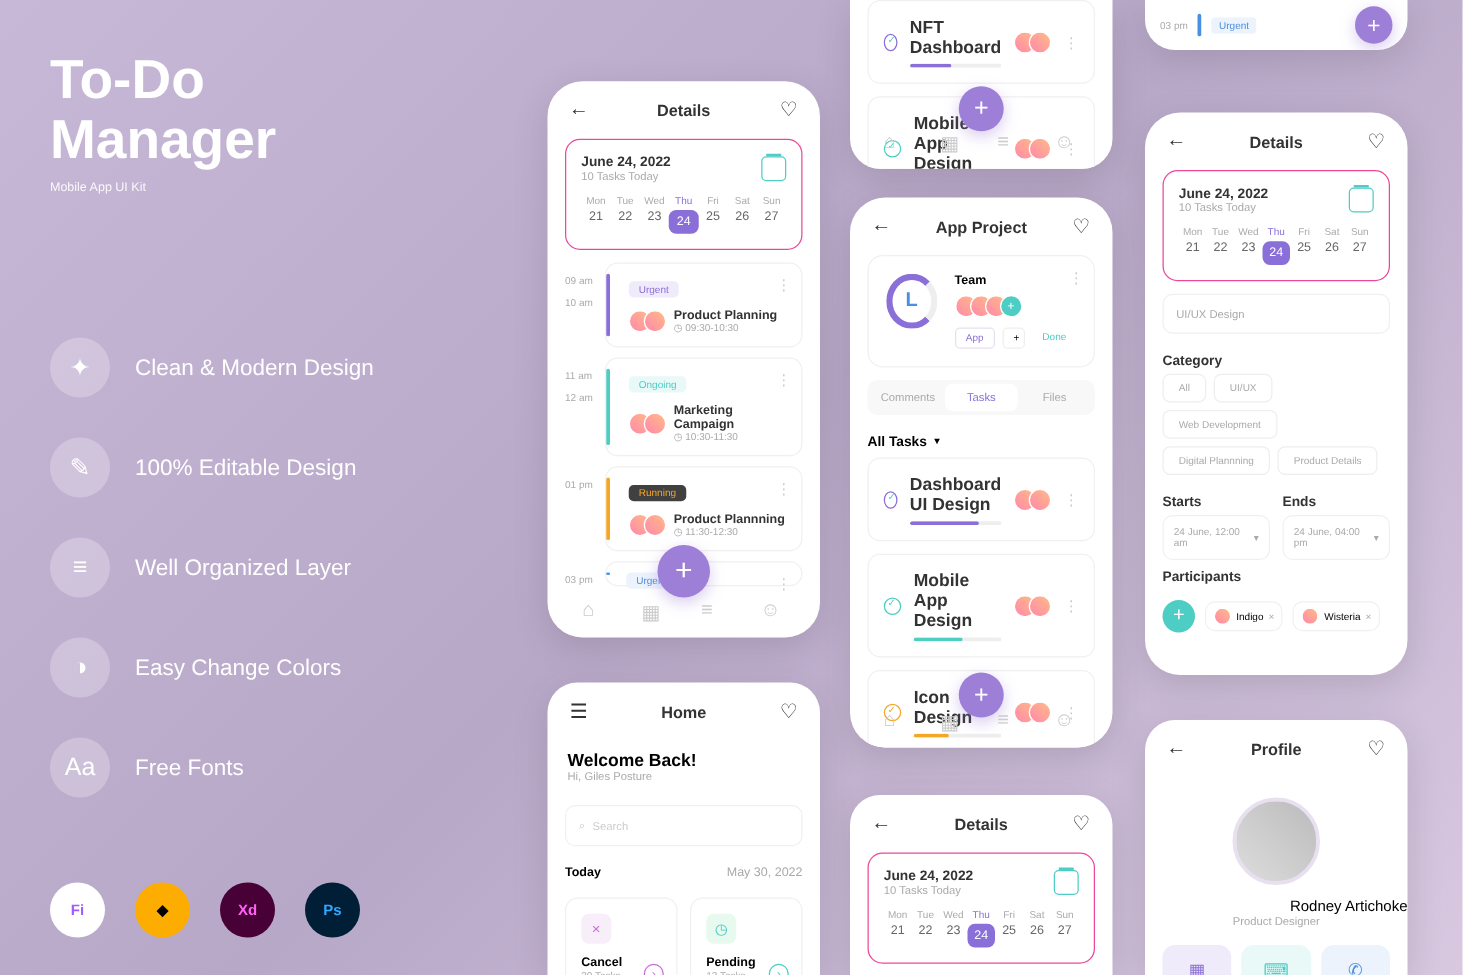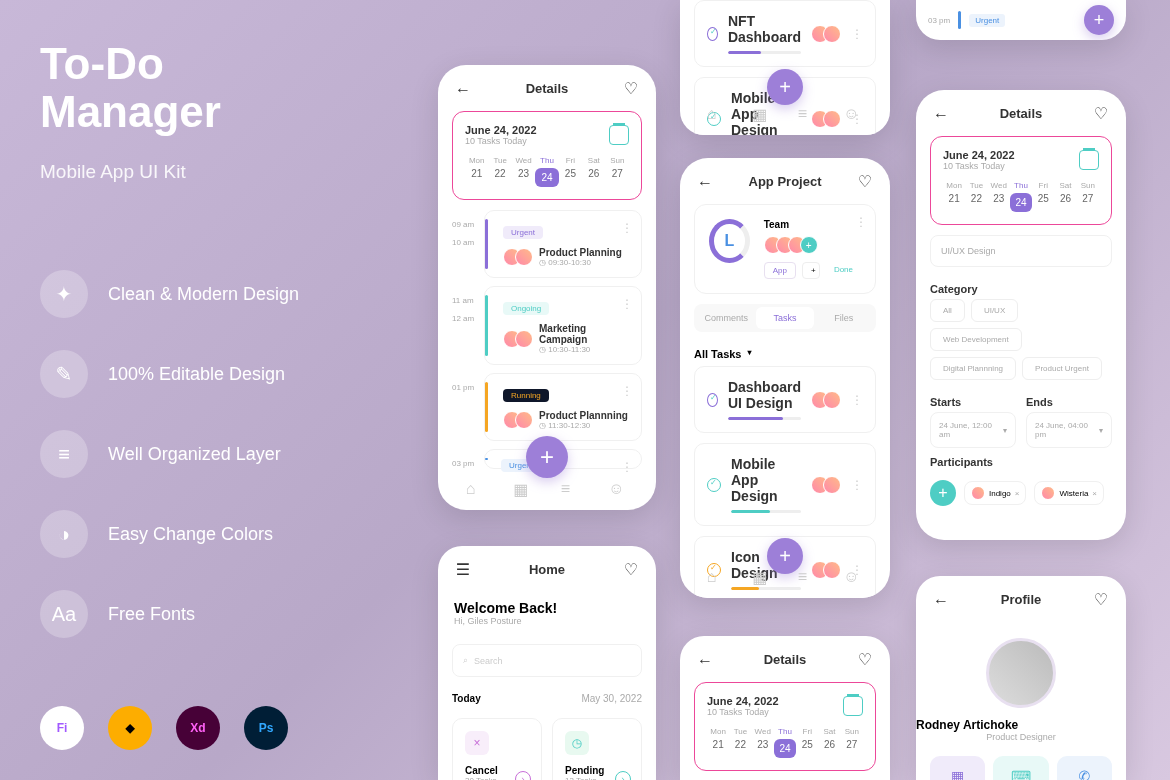--- a/index.html
+++ b/index.html
@@ -1,19 +1,19 @@
 <!DOCTYPE html>
 <html><head>
 <meta charset="utf-8">
 <style>
 *{margin:0;padding:0;box-sizing:border-box;font-family:-apple-system,BlinkMacSystemFont,sans-serif}
 body{width:1170px;height:780px;background:linear-gradient(135deg,#c8b8d8 0%,#b8a8c8 50%,#d8c8e0 100%);overflow:hidden;position:relative}
 .hero{position:absolute;left:40px;top:40px;color:#fff}
 .hero h1{font-size:44px;font-weight:800;line-height:1.1}
-.hero p{font-size:19px;opacity:.9;margin-top:24px}
+.hero p{font-size:10px;opacity:.9;margin-top:8px}
 .features{position:absolute;left:40px;top:270px}
 .feature{display:flex;align-items:center;gap:20px;margin-bottom:32px}
 .feature-icon{width:48px;height:48px;border-radius:50%;background:rgba(255,255,255,.25);display:flex;align-items:center;justify-content:center;color:#fff;font-size:20px}
 .feature span{color:#fff;font-size:18px;font-weight:500}
 .tools{position:absolute;left:40px;bottom:30px;display:flex;gap:24px}
 .tool{width:44px;height:44px;border-radius:50%;background:#fff;display:flex;align-items:center;justify-content:center;font-size:12px;font-weight:700}
 .phone{position:absolute;background:#fff;border-radius:28px;box-shadow:0 8px 30px rgba(0,0,0,.12);overflow:hidden}
 .phone-header{display:flex;align-items:center;justify-content:space-between;padding:14px 16px}
 .phone-title{font-size:13px;font-weight:600;color:#333}
 .back,.bell,.menu{width:18px;height:18px;display:flex;align-items:center;justify-content:center;color:#333}
@@ -82,21 +82,21 @@
 .search{margin:10px 14px;padding:10px;border:1px solid #f0f0f0;border-radius:8px;font-size:9px;color:#ccc;display:flex;align-items:center;gap:6px}
 .today-row{display:flex;justify-content:space-between;padding:6px 14px;font-size:10px}
 .today-row span:last-child{color:#aaa}
 .status-cards{display:flex;gap:10px;padding:8px 14px}
 .status-card{flex:1;border:1px solid #f0f0f0;border-radius:10px;padding:12px;position:relative}
 .status-icon{width:24px;height:24px;border-radius:6px;display:flex;align-items:center;justify-content:center;font-size:12px;margin-bottom:10px}
 .status-name{font-size:10px;font-weight:600}
 .status-count{font-size:8px;color:#aaa}
 .status-go{position:absolute;right:10px;bottom:10px;width:16px;height:16px;border:1.5px solid;border-radius:50%;display:flex;align-items:center;justify-content:center;font-size:10px}
 .profile-pic{width:70px;height:70px;border-radius:50%;background:linear-gradient(45deg,#ddd,#bbb);margin:16px auto 10px;border:3px solid #e8e0f0}
-.profile-name{text-align:left;font-size:12px;font-weight:700}
+.profile-name{text-align:right;font-size:12px;font-weight:400}
 .profile-role{text-align:center;font-size:9px;color:#aaa;margin-bottom:14px}
 .profile-actions{display:flex;gap:8px;padding:0 14px}
 .profile-action{flex:1;border-radius:10px;padding:12px 4px;text-align:center}
 .profile-action-icon{font-size:14px;margin-bottom:4px}
 </style>
 </head>
 <body>
 
 <div class="hero">
   <h1><span>To-Do</span><br><span>Manager</span></h1>
@@ -212,21 +212,21 @@
               <div class="task-name">Marketing Campaign</div>
               <div class="task-time">◷ 10:30-11:30</div>
             </div>
           </div>
    </div>
       </div>
       <div class="time-row">
         <div class="time-label">01 pm<br><br></div>
    <div class="task-card" style="">
      <div class="task-bar" style="background:#f5a623"></div>
-     <span class="task-tag" style="background:#0f172a;color:#f5a623">Running</span>
+     <span class="task-tag" style="background:#404040;color:#f5a623">Running</span>
      <div class="dots">⋮</div>
      <div class="task-body">
             <div class="avatars">
               <div class="avatar"></div>
               <div class="avatar"></div>
             </div>
             <div>
               <div class="task-name">Product Plannning</div>
               <div class="task-time">◷ 11:30-12:30</div>
             </div>
@@ -444,21 +444,21 @@
         </div>
       </div>
   </div>
   <div class="input-field">UI/UX Design</div>
   <div class="form-label">Category</div>
   <div class="cat-grid" id="cats">
       <div class="cat-chip">All</div>
       <div class="cat-chip">UI/UX</div>
       <div class="cat-chip">Web Development</div>
       <div class="cat-chip">Digital Plannning</div>
-      <div class="cat-chip">Product Urgent</div>
+      <div class="cat-chip">Product Details</div>
     </div>
   <div class="time-grid">
     <div class="time-col">
       <div class="form-label" style="padding-left:0">Starts</div>
       <div class="time-select">
           <span>24 June, 12:00 am</span>
           <span>▾</span>
         </div>
     </div>
     <div class="time-col">

